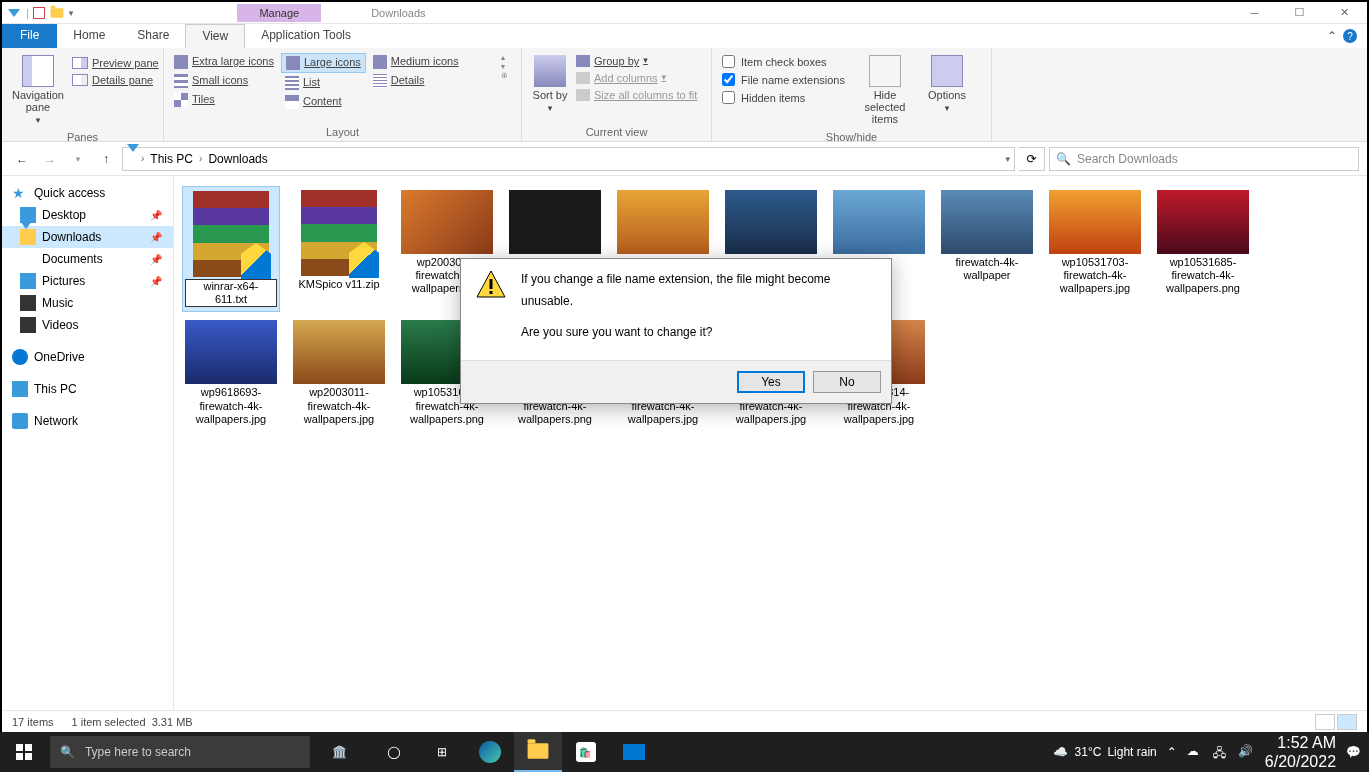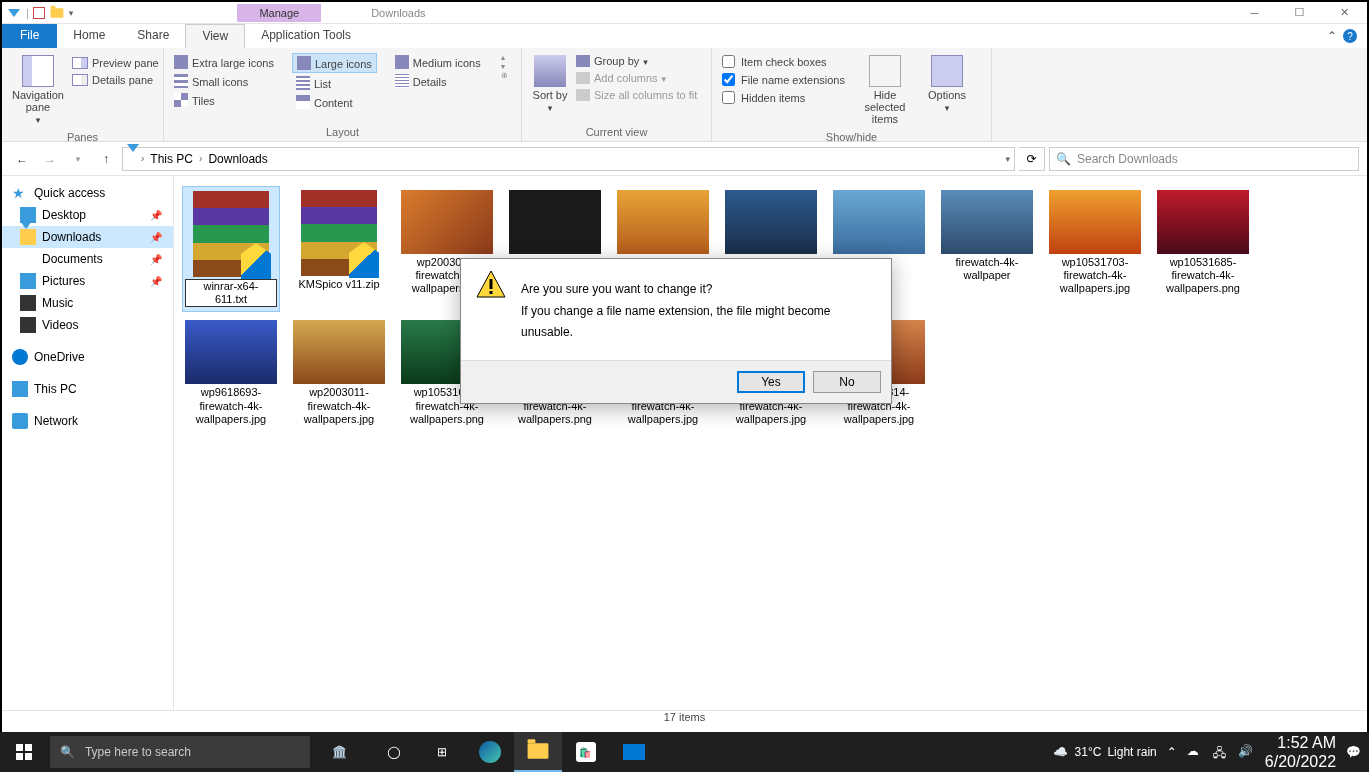--- a/index.html
+++ b/index.html
@@ -20,21 +20,21 @@
 .menutabs .file { background: #1979ca; color: #fff; padding: 4px 18px; }
 .menutabs .tab { padding: 4px 16px; color: #444; }
 .menutabs .tab.active { border: 1px solid #ccc; border-bottom: none; background: #f5f5f5; }
 .menutabs .help { margin-left: auto; display: flex; align-items: center; padding: 0 10px; gap: 6px; color: #555; }
 
 
 .ribbon { height: 94px; background: #f5f5f5; border-bottom: 1px solid #ddd; display: flex; font-size: 11px; color: #444; }
 .ribbon-group { border-right: 1px solid #ddd; padding: 3px 6px; display: flex; flex-direction: column; }
 .ribbon-group .body { flex: 1; display: flex; align-items: flex-start; }
 .ribbon-group .label { text-align: center; color: #666; font-size: 11px; padding-top: 2px; }
-.rbtn { display: flex; align-items: flex-end; gap: 4px; padding: 2px 4px; white-space: nowrap; }
+.rbtn { display: flex; align-items: flex-start; gap: 4px; padding: 2px 4px; white-space: nowrap; text-decoration: underline; }
 .rbtn.sel { background: #cce4f7; border: 1px solid #98c8ef; }
 .rcol { display: flex; flex-direction: column; gap: 1px; }
 .bigbtn { display: flex; flex-direction: column; align-items: center; justify-content: center; width: 60px; text-align: center; gap: 2px; padding: 4px; }
 .bigbtn .ico { width: 32px; height: 32px; }
 .chk { display: flex; align-items: center; gap: 6px; padding: 2px 4px; }
 .chk input { width: 13px; height: 13px; }
 
 
 .addrbar { height: 34px; display: flex; align-items: center; padding: 0 8px; gap: 4px; border-bottom: 1px solid #e5e5e5; font-size: 12px; }
 .navarrow { width: 24px; height: 24px; display: flex; align-items: center; justify-content: center; color: #999; }
@@ -55,21 +55,21 @@
 .sb-ico { width: 16px; height: 16px; flex-shrink: 0; }
 
 .filegrid { flex: 1; padding: 10px 8px; display: flex; flex-wrap: wrap; align-content: flex-start; gap: 4px 10px; position: relative; }
 .file-item { width: 98px; display: flex; flex-direction: column; align-items: center; font-size: 11px; text-align: center; gap: 2px; padding: 4px 2px; }
 .file-item.sel { background: #cce8ff; border: 1px solid #98c8ef; }
 .file-item.sel .fname { background: #fff; border: 1px solid #333; padding: 0 2px; }
 .thumb { width: 92px; height: 64px; background: #888; }
 .fname { word-wrap: break-word; max-width: 96px; line-height: 1.2; }
 
 
-.statusbar { height: 22px; border-top: 1px solid #e5e5e5; display: flex; align-items: center; font-size: 11px; padding: 0 10px; gap: 18px; color: #444; flex-direction: column; }
+.statusbar { height: 22px; border-top: 1px solid #e5e5e5; display: flex; align-items: center; font-size: 11px; padding: 0 10px; gap: 18px; color: #444; }
 .statusbar .views { margin-left: auto; display: flex; gap: 2px; }
 .statusbar .views div { width: 20px; height: 16px; border: 1px solid #ccc; }
 
 
 .dialog { position: absolute; top: 256px; left: 458px; width: 432px; background: #fff; border: 1px solid #888; box-shadow: 0 4px 20px rgba(0,0,0,0.3); font-size: 12px; z-index: 10; }
 .dialog .dtitle { padding: 6px 10px; color: #333; }
 .dialog .dbody { display: flex; padding: 10px 14px 16px; gap: 14px; }
 .dialog .warnico { width: 32px; height: 32px; flex-shrink: 0; }
 .dialog .msg { line-height: 1.8; }
 .dialog .dbuttons { background: #f0f0f0; padding: 10px; display: flex; justify-content: flex-end; gap: 8px; border-top: 1px solid #ddd; }
@@ -147,21 +147,21 @@
           <div class="rbtn">
               <span style="width:16px;height:12px;border:1px solid #88b;background:linear-gradient(90deg,#fff 60%,#eee 60%)"></span>
               <span>Details pane</span>
             </div>
         </div>
       </div>
       <div class="label">Panes</div>
     </div>
 
     <div class="ribbon-group" style="width:358px">
-      <div class="body" style="flex-wrap:wrap;align-content:flex-start;gap:14px;padding-top:2px">
+      <div class="body" style="flex-wrap:wrap;align-content:flex-start;gap:3px;padding-top:2px">
         <div class="rcol">
           <div class="rbtn">
               <span style="width:14px;height:14px;background:#88b"></span>
               <span>Extra large icons</span>
             </div>
           <div class="rbtn">
               <span style="width:14px;height:14px;background:repeating-linear-gradient(#88b,#88b 3px,#fff 3px,#fff 6px)"></span>
               <span>Small icons</span>
             </div>
           <div class="rbtn">
@@ -417,22 +417,22 @@
   </div>
 
   <div class="dialog">
     <div class="dbody">
       <svg class="warnico" viewBox="0 0 32 32">
         <path d="M16 2 L30 28 L2 28 Z" fill="#ffd83d" stroke="#000" stroke-width="1"></path>
         <rect x="14.5" y="10" width="3" height="10" fill="#000"></rect>
         <rect x="14.5" y="22" width="3" height="3" fill="#000"></rect>
       </svg>
       <div class="msg">
+        <div>If you change a file name extension, the file might become unusable.</div>
         <div style="margin-top:10px">Are you sure you want to change it?</div>
-        <div>If you change a file name extension, the file might become unusable.</div>
       </div>
     </div>
     <div class="dbuttons">
       <div class="dbtn primary">Yes</div>
       <div class="dbtn">No</div>
     </div>
   </div>
 
 </div>
 

